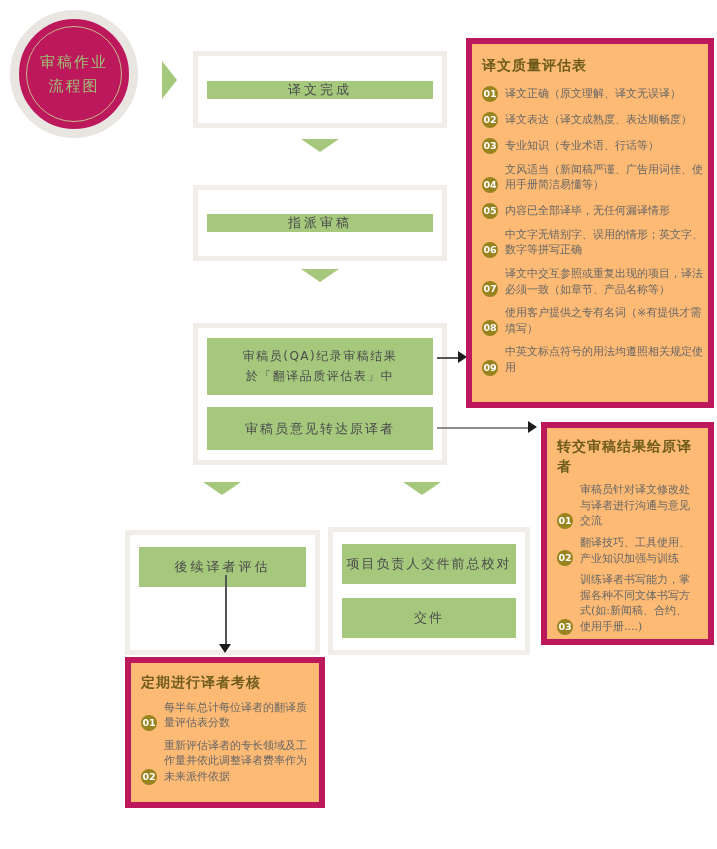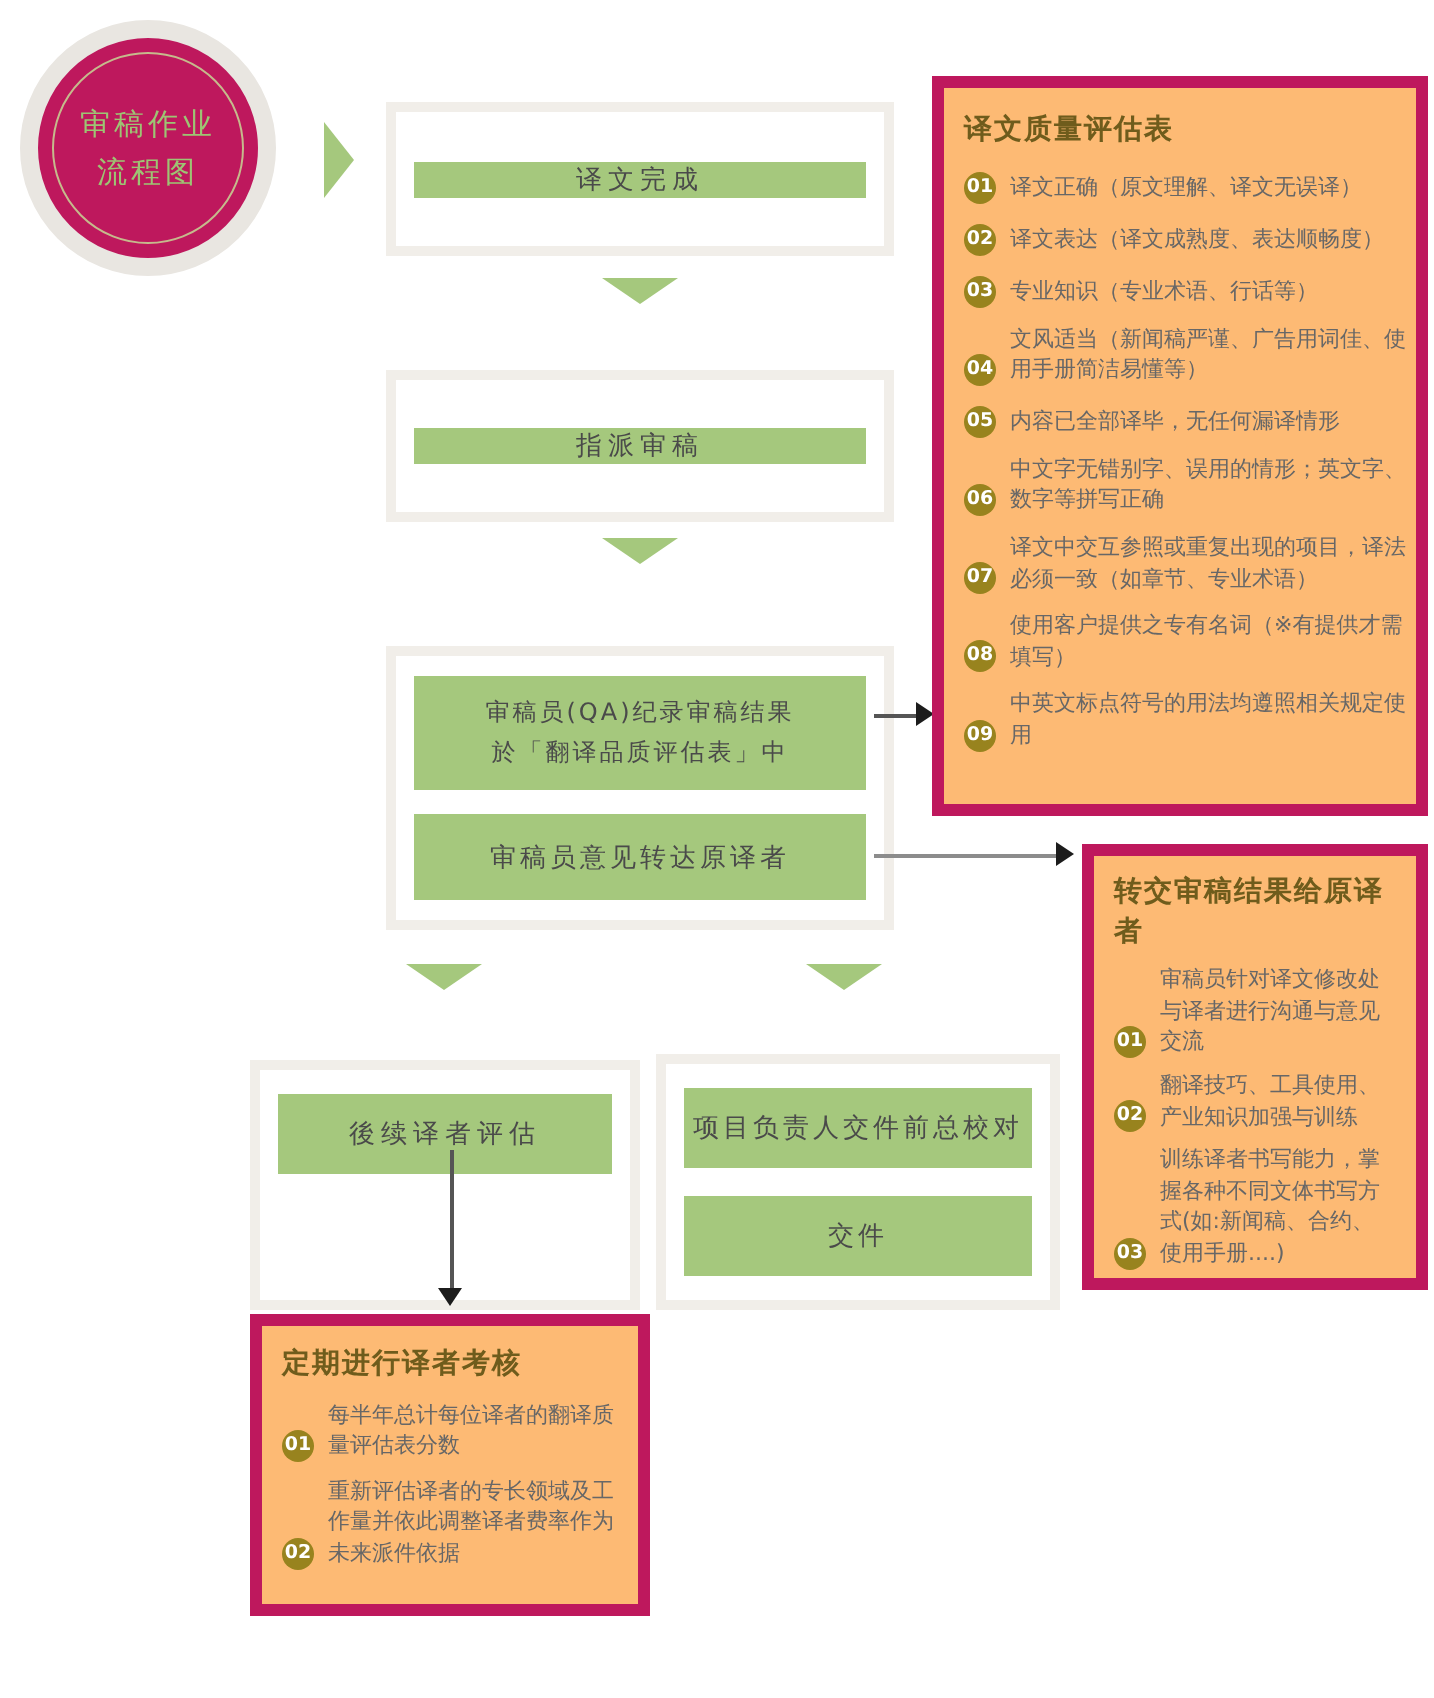--- a/index.html
+++ b/index.html
@@ -164,21 +164,21 @@
     <div class="item">
       <span class="num">05</span>
       <span class="txt">内容已全部译毕，无任何漏译情形</span>
     </div>
     <div class="item">
       <span class="num">06</span>
       <span class="txt">中文字无错别字、误用的情形；英文字、数字等拼写正确</span>
     </div>
     <div class="item">
       <span class="num">07</span>
-      <span class="txt">译文中交互参照或重复出现的项目，译法必须一致（如章节、专业术语）</span>
+      <span class="txt">译文中交互参照或重复出现的项目，译法必须一致（如章节、产品名称等）</span>
     </div>
     <div class="item">
       <span class="num">08</span>
       <span class="txt">使用客户提供之专有名词（※有提供才需填写）</span>
     </div>
     <div class="item">
       <span class="num">09</span>
       <span class="txt">中英文标点符号的用法均遵照相关规定使用</span>
     </div>
   </div>

